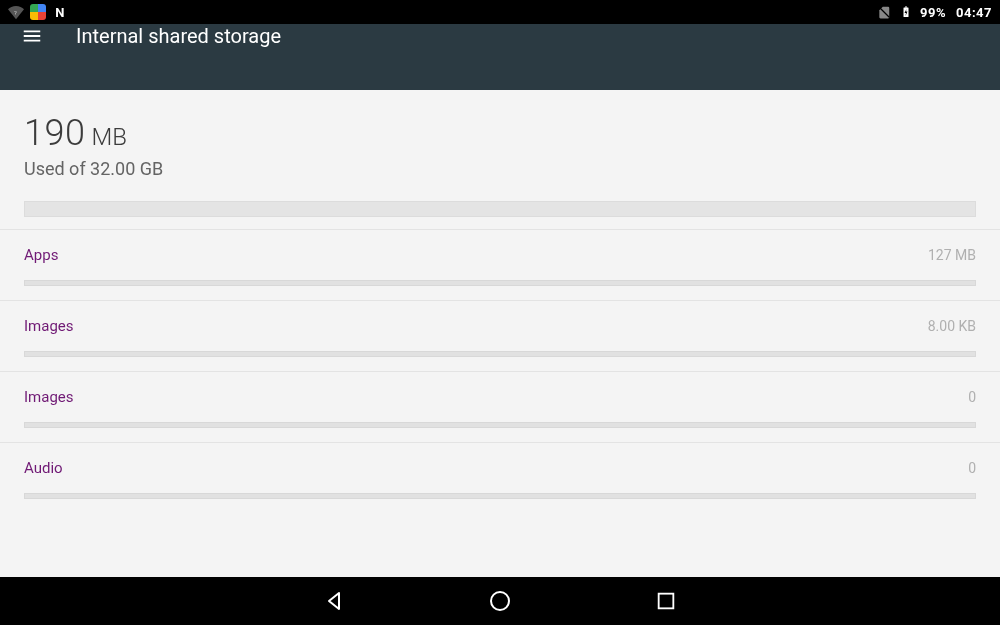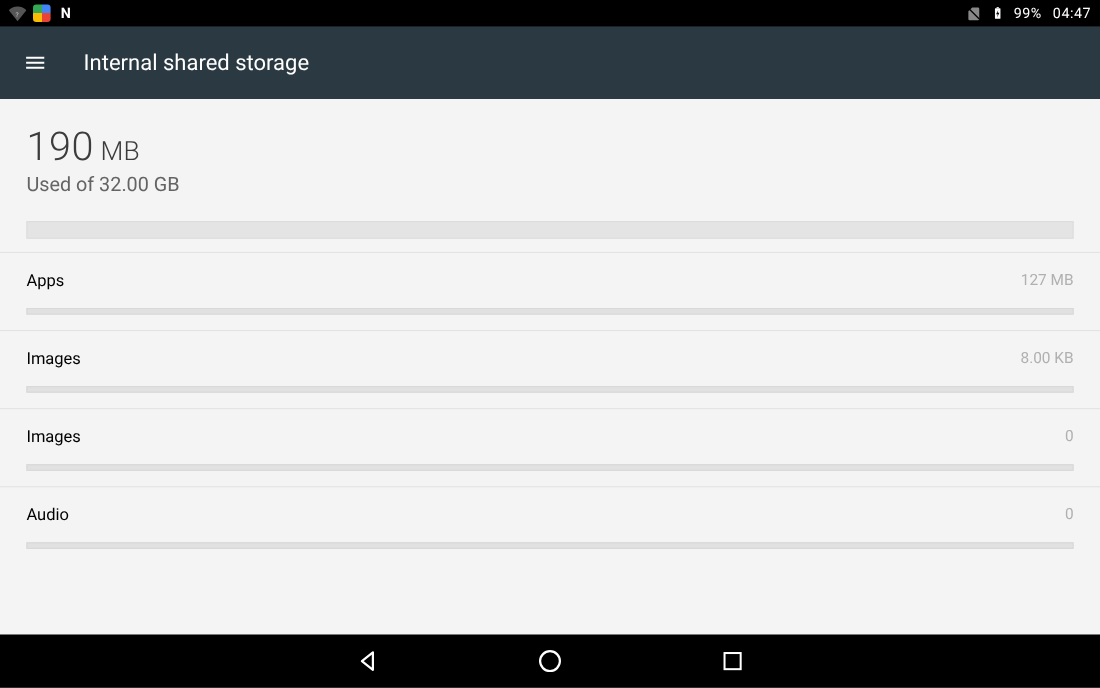--- a/index.html
+++ b/index.html
@@ -2,44 +2,44 @@
 <html><head>
 <meta charset="utf-8">
 <style>
   * { margin: 0; padding: 0; box-sizing: border-box; }
   html, body { width: 1000px; height: 625px; overflow: hidden; font-family: Roboto, "Helvetica Neue", Arial, sans-serif; background: #000; }
   .screen { width: 1000px; height: 625px; display: flex; flex-direction: column; }
 
   
   .status-bar { height: 24px; background: #000; display: flex; align-items: center; padding: 0 8px; color: #fff; font-size: 13px; }
   .status-left { display: flex; align-items: center; gap: 6px; }
-  .status-right { margin-left: auto; display: flex; align-items: center; gap: 6px; }
+  .status-right { margin-left: auto; display: flex; align-items: center; gap: 6px; font-weight: bold; }
   .status-icon { width: 16px; height: 16px; display: inline-flex; align-items: center; justify-content: center; }
   .app-icon-1 { width:16px; height:16px; border-radius:3px; background: conic-gradient(#4285F4 0 25%, #EA4335 25% 50%, #FBBC05 50% 75%, #34A853 75% 100%); }
   .status-text { letter-spacing: 0.5px; }
 
   
-  .app-bar { height: 66px; background: #2b3a42; display: flex; align-items: center; padding: 0 20px; color: #fff; }
+  .app-bar { height: 66px; background: #2b3a42; display: flex; align-items: flex-start; padding: 0 20px; color: #fff; }
   .hamburger { width: 24px; height: 24px; margin-right: 32px; display:flex; align-items:center; justify-content:center; cursor:pointer; }
   .hamburger svg { fill:#fff; }
   .app-title { font-size: 20px; font-weight: 400; }
 
   
   .content { flex: 1; background: #f4f4f4; overflow: hidden; }
   .summary { padding: 22px 24px 12px; }
   .summary-line1 { display:flex; align-items: baseline; color:#3c3c3c; }
   .summary-value { font-size: 36px; font-weight:300; letter-spacing:0.5px; }
   .summary-unit { font-size:24px; font-weight:300; margin-left:6px; }
   .summary-sub { font-size:18px; color:#646464; margin-top:4px; }
   .big-bar { margin-top:22px; height:16px; background:#e4e4e4; border:1px solid #dcdcdc; }
 
   .cat-list {}
   .cat { padding: 16px 24px 14px; border-top:1px solid #e3e3e3; }
   .cat-row { display:flex; align-items:center; justify-content:space-between; }
-  .cat-name { font-size:15px; color:#000000; }
+  .cat-name { font-size:15px; color:#701a75; }
   .cat-size { font-size:14px; color:#b0b0b0; }
   .cat-bar { margin-top:16px; height:6px; background:#e1e1e1; border:1px solid #d8d8d8; }
 
   
   .nav-bar { height:48px; background:#000; display:flex; align-items:center; justify-content:center; gap:140px; }
   .nav-btn { width:26px; height:26px; display:flex; align-items:center; justify-content:center; cursor:pointer; }
   .nav-btn svg { stroke:#fff; fill:none; stroke-width:2; }
 </style>
 </head>
 <body>

